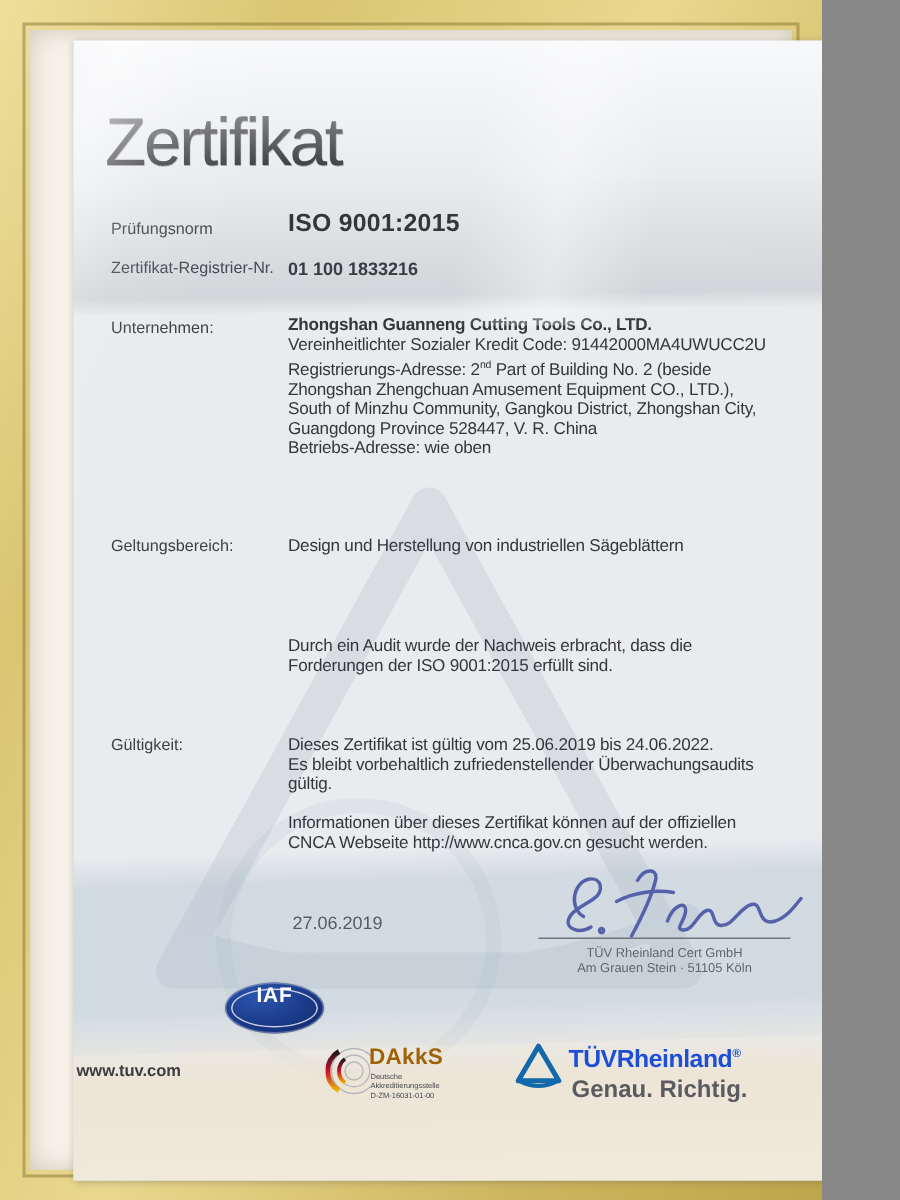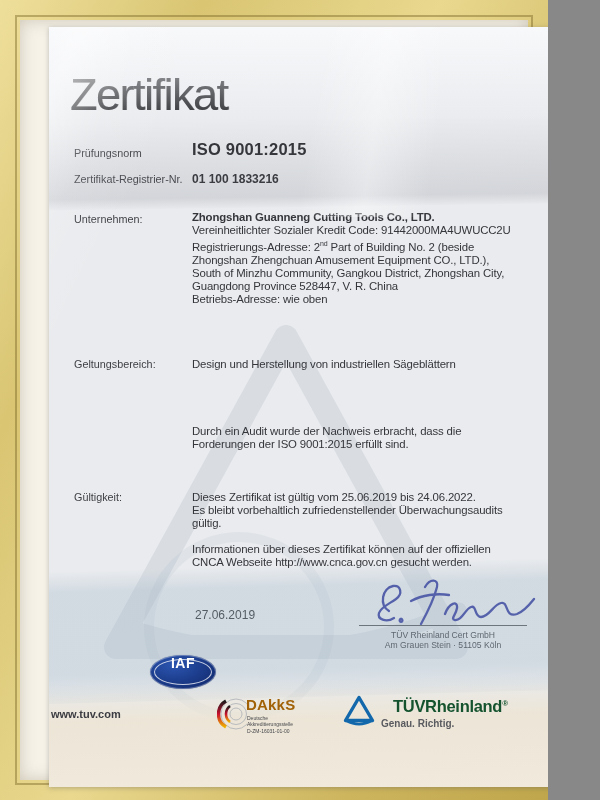--- a/index.html
+++ b/index.html
@@ -61,23 +61,23 @@
     box-shadow:inset 0 0 0 1px rgba(255,255,255,0.3),0 0 1px rgba(0,0,0,0.3);
     display:flex;align-items:flex-start;justify-content:center;}
   .iaf-ring{position:absolute;inset:4px;border:1px solid rgba(255,255,255,0.75);border-radius:50%;}
   .iaf-text{color:#fff;font-weight:700;font-size:14px;letter-spacing:0.5px;}
   .dakks-svg{left:168px;top:665px;}
   .dakks-name{left:197px;top:669px;font-size:15px;font-weight:700;color:#a16207;letter-spacing:0.2px;}
   .dakks-sub{left:198px;top:689px;}
   .dakks-sub div{font-size:5px;line-height:5.8px;color:#46474c;white-space:nowrap;}
   .dakks-sub .gap{margin-top:1.5px;}
   .tuv-tri{left:293px;top:667px;}
-  .tuv-brand{left:344px;top:670px;font-size:16.5px;font-weight:700;letter-spacing:-0.3px;color:#14532d;}
+  .tuv-brand{left:330px;top:670px;font-size:16.5px;font-weight:700;letter-spacing:-0.3px;color:#1d4ed8;}
   .tuv-brand sup{font-size:8px;}
-  .tuv-tagline{left:332px;top:691px;font-size:10px;font-weight:700;color:#5a5b60;}
+  .tuv-tagline{left:332px;top:691px;font-size:16px;font-weight:700;color:#5a5b60;}
 </style>
 </head>
 <body>
 
 <div class="photo">
   <div class="frame-inner-line"></div>
   <div class="mat"></div>
 
   <div class="paper">
 

